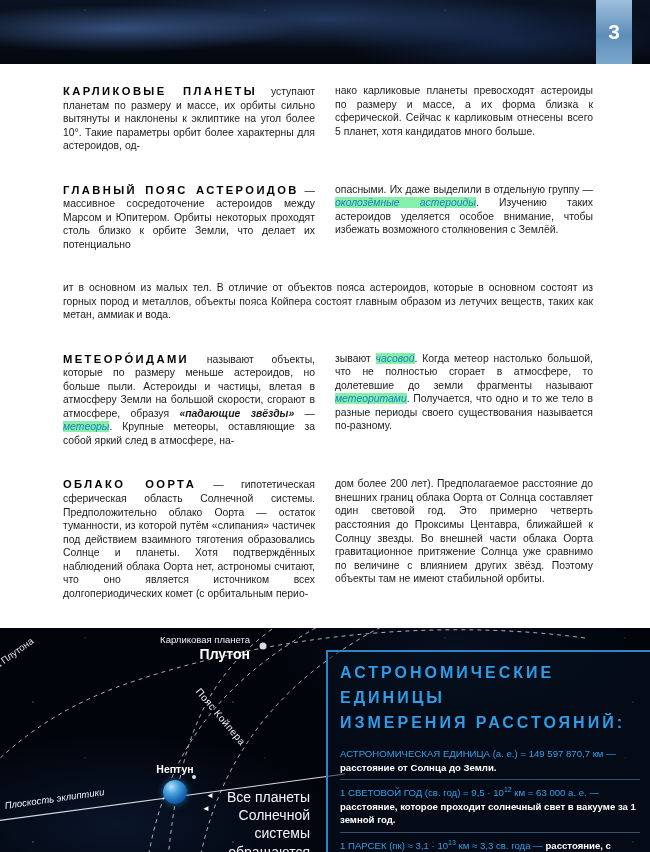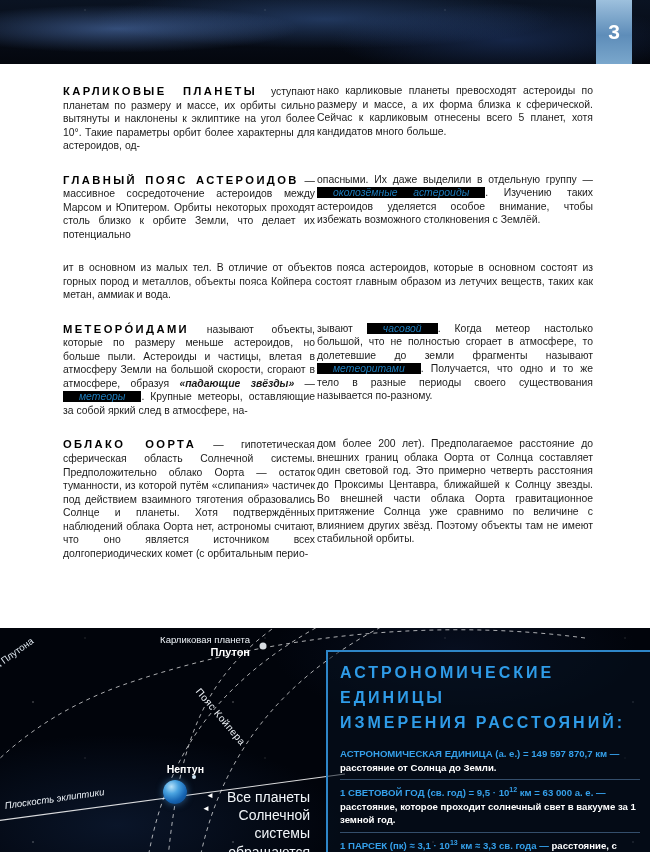--- a/index.html
+++ b/index.html
@@ -21,59 +21,59 @@
       radial-gradient(1px 1px at 120px 60px, rgba(220,235,255,.65), transparent 55%),
       radial-gradient(1.6px 1.6px at 33px 74px, rgba(255,255,255,.9), transparent 55%);
     background-size:150px 95px,110px 85px,180px 120px,140px 100px,200px 140px;}
   .page-tab{position:absolute;top:0;right:18px;width:36px;height:64px;z-index:4;
     display:flex;align-items:center;justify-content:center;
     background:linear-gradient(180deg,#9dc0dd 0%,#5e8db9 55%,#7aa7cc 100%);
     color:#ffffff;font-size:21px;font-weight:bold;}
 
   
   main{position:relative;margin-top:84px;padding:0 57px 0 63px;z-index:1;}
-  .sec{display:flex;gap:2px;margin-bottom:20px;}
+  .sec{display:flex;gap:20px;margin-bottom:20px;margin-top:30px;}
   .col{margin:0;text-align:justify;font-size:10.4px;line-height:1.3;color:#1b1b1b;}
   .col.left{width:252px;flex:none;}
   .col.right{flex:1;}
   .heading{font-weight:bold;letter-spacing:2.4px;font-size:11.2px;color:#000;}
-  .rt-term{font-style:italic;color:#1d7dbd;background:#000000;padding:0 16px;}
+  .rt-term{font-style:italic;color:#1d7dbd;background:#86efac;padding:0 0;}
   .rt-em{font-style:italic;font-weight:600;}
 
   
   .figure{position:absolute;left:0;right:0;top:628px;bottom:0;overflow:hidden;z-index:2;
     background:
       radial-gradient(ellipse 320px 130px at 18% 88%, rgba(30,60,110,.30), transparent 70%),
       radial-gradient(ellipse 260px 100px at 70% 10%, rgba(25,45,90,.25), transparent 70%),
       #01040b;}
   .orbits{position:absolute;inset:0;}
   .orbit{fill:none;stroke:rgba(255,255,255,.75);stroke-width:.9;stroke-dasharray:4 4;}
   .ecliptic-line{stroke:rgba(255,255,255,.85);stroke-width:1.1;}
   .fig-label{position:absolute;color:#eef3f8;}
   .pluto-caption{left:118px;top:6px;width:132px;text-align:right;font-size:9.5px;line-height:1.25;}
-  .pluto-caption b{display:block;font-size:11px;color:#fff;}
+  .pluto-caption b{display:block;font-size:14px;color:#fff;}
   .orbit-label{left:-30px;top:50px;transform:rotate(-36deg);transform-origin:0 0;font-size:9.5px;color:#dfe8f0;}
   .kuiper-label{left:198px;top:56px;transform:rotate(50deg);transform-origin:0 50%;font-size:10px;letter-spacing:.5px;}
-  .neptune-label{left:146px;top:135px;width:58px;text-align:right;font-weight:bold;font-size:10.5px;color:#fff;}
+  .neptune-label{left:146px;top:135px;width:58px;text-align:center;font-weight:bold;font-size:10.5px;color:#fff;}
   .neptune{position:absolute;left:163px;top:152px;width:24px;height:24px;border-radius:50%;
     background:radial-gradient(circle at 35% 28%, #b8e2f8 0%, #4aa3e0 30%, #1766b4 62%, #073a74 100%);
     box-shadow:0 0 7px rgba(80,160,230,.55);}
   .ecliptic-label{left:4px;top:172px;transform:rotate(-8deg);transform-origin:0 0;font-style:italic;font-size:9.5px;}
   .note{left:218px;top:160px;width:92px;font-size:14px;line-height:1.3;white-space:pre-line;color:#f2f6fa;text-align:right;}
   .arrow{position:absolute;font-size:8px;color:#fff;}
   .arrow.a1{left:206px;top:163px;}
   .arrow.a2{left:202px;top:176px;}
 
   
   .infobox{position:absolute;left:326px;top:22px;width:300px;padding:9px 12px 6px 12px;
     background:rgba(8,18,32,.55);border-top:2px solid #2e86c8;border-left:2px solid #2e86c8;}
   .ib-title{margin:0 0 7px 0;color:#2f9ce8;font-size:16px;font-weight:bold;letter-spacing:3px;line-height:1.55;}
   .ib-item{padding:5px 0;font-size:9.6px;line-height:1.4;}
   .ib-item + .ib-item{border-top:1px solid rgba(110,160,210,.45);}
-  .rt-blue{color:#35a0ea;font-weight:bold;text-align:center;}
+  .rt-blue{color:#35a0ea;font-weight:normal;text-align:center;}
   .rt-white{color:#ffffff;font-weight:bold;}
   .rt-sup{font-size:7px;vertical-align:super;}
 </style>
 </head>
 <body>
 
 <div class="page">
 
   <header class="banner">
     <div class="starfield"></div>

